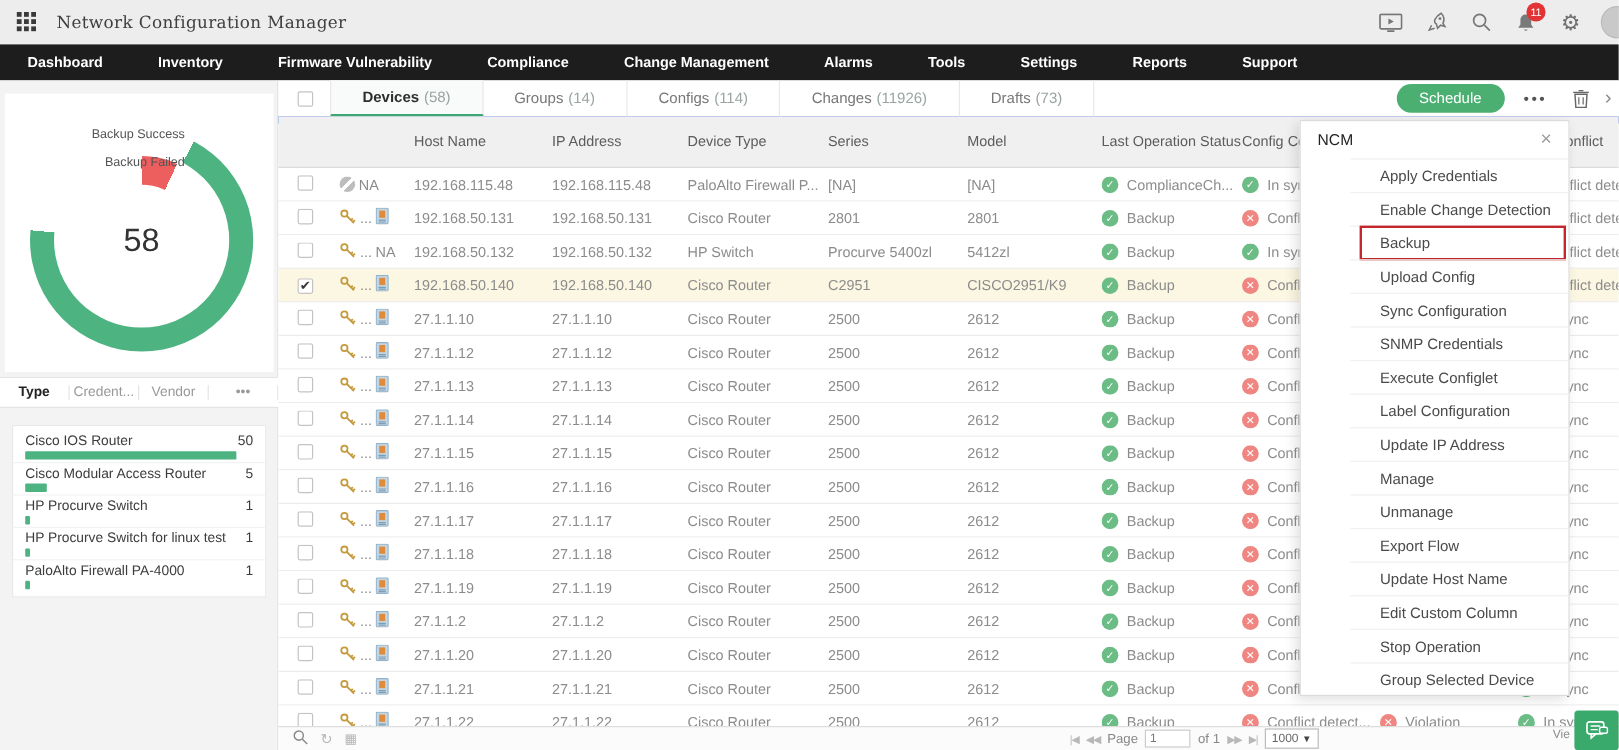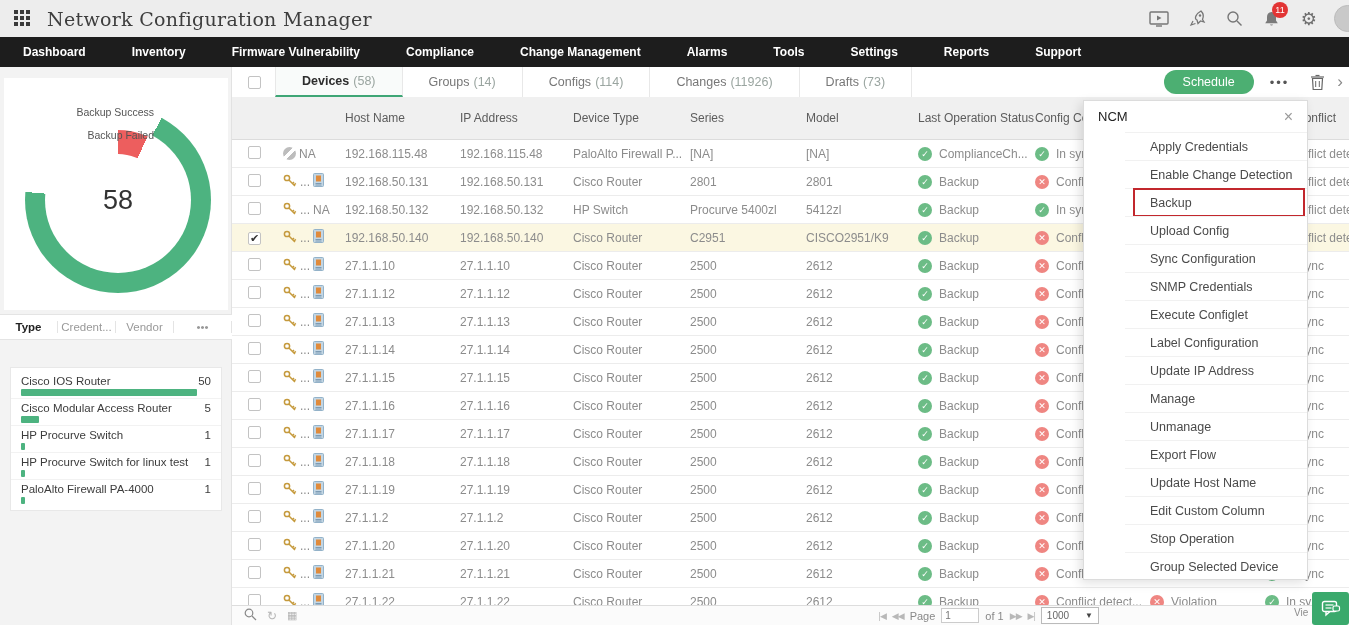--- a/index.html
+++ b/index.html
@@ -3,21 +3,21 @@
 <meta charset="utf-8">
 <style>
   * { margin:0; padding:0; box-sizing:border-box; }
   body { font-family:"Liberation Sans", sans-serif; background:#fff; }
   .stage { position:relative; width:1349px; height:625px; overflow:hidden; background:#fff; }
 
   
   .topbar { position:absolute; left:0; top:0; width:1349px; height:37px; background:#ededed; display:flex; align-items:center; }
   .gridicon { width:17px; height:17px; margin-left:14px; display:grid; grid-template-columns:repeat(3,5px); grid-template-rows:repeat(3,5px); gap:1px; cursor:pointer; }
   .gridicon i { background:#3a3a3a; width:4px; height:4px; }
-  .apptitle { margin-left:16px; font-family:"DejaVu Serif", serif; font-size:19px; color:#3e3e3e; letter-spacing:.3px; }
+  .apptitle { margin-left:16px; font-family:"DejaVu Serif", serif; font-size:14px; color:#3e3e3e; letter-spacing:.3px; }
   .topicons { position:absolute; right:0; top:0; height:37px; display:flex; align-items:center; gap:17px; padding-right:0; }
   .ticon { width:20px; height:20px; display:flex; align-items:center; justify-content:flex-end; color:#767676; cursor:pointer; position:relative; }
   .gear-glyph { font-size:18px; line-height:18px; color:#6f6f6f; }
   .badge { position:absolute; top:-7px; right:-8px; min-width:16px; height:16px; border-radius:8px; background:#e23434; color:#fff; font-size:9px; line-height:16px; text-align:center; padding:0 3px; }
   .avatar { width:27px; height:27px; border-radius:50%; background:#c9c9c9; margin-right:-12px; border:1px solid #bbb; }
 
   
   .navbar { position:absolute; left:0; top:37px; width:1349px; height:30px; background:#1d1d1d; display:flex; align-items:center; }
   .nav-item { color:#ffffff; font-size:12px; font-weight:bold; padding:0 23px; line-height:30px; cursor:pointer; white-space:nowrap; }
 
@@ -29,21 +29,21 @@
   .lg-f { left:8px; top:51px; }
   .ring { position:absolute; left:21px; top:29px; width:186px; height:186px; border-radius:50%;
           background:conic-gradient(#fff 0 28deg, #4db380 28deg 275deg, #fff 275deg 360deg); }
   .ring-hole { position:absolute; left:41px; top:49px; width:146px; height:146px; border-radius:50%; background:#fff; }
   .red-wedge { position:absolute; left:44px; top:52px; width:140px; height:140px; border-radius:50%;
           background:conic-gradient(#ed5e5e 0 25deg, transparent 25deg 360deg); }
   .hole { position:absolute; left:68px; top:76px; width:92px; height:92px; border-radius:50%; background:#fff; display:flex; align-items:center; justify-content:center; font-size:27px; color:#333; }
   .side-tabs { position:absolute; left:0; top:247px; width:232px; height:26px; background:#fff; border-top:1px solid #e4e4e4; border-bottom:1px solid #e4e4e4; display:flex;align-items:center; }
   .stab { border-right:1px solid #e4e4e4; font-size:11.5px; color:#999; display:flex; align-items:center; justify-content:center; cursor:pointer; flex:1; }
   .stab.active { color:#222; font-weight:bold; }
-  .list-card { position:absolute; left:10px; top:300px; width:212px; height:144px; background:#fff; border:1px solid #e8e8e8; padding:4px 0; }
+  .list-card { position:absolute; left:10px; top:287px; width:212px; height:144px; background:#fff; border:1px solid #e8e8e8; padding:4px 0; }
   .dtrow { padding:3px 10px 2px 10px; border-bottom:1px solid #f2f2f2; cursor:pointer; }
   .dtrow:last-child { border-bottom:none; }
   .dttop { display:flex; justify-content:space-between; font-size:11.5px; color:#3c3c3c; }
   .dtbar { height:7px; background:#4db380; margin-top:2px; border-radius:1px; }
 
   
   .main { position:absolute; left:232px; top:67px; width:1117px; height:558px; background:#fff; }
   .tabbar { position:absolute; left:0; top:0; width:1117px; height:36px; border-bottom:6px solid #1d4ed8; display:flex; align-items:stretch; }
   .cb { width:13px; height:13px; border:1px solid #c3c3c3; border-radius:2px; background:#fff; display:inline-flex; align-items:center; justify-content:center; font-size:11px; color:#333; cursor:pointer; flex:none; }
   .selall { align-self:center; margin-left:16px; margin-right:14px; }
@@ -76,21 +76,21 @@
   .ok { background:#6cbc86; } .err { background:#ef8682; }
   .blk { width:13px; height:13px; border-radius:50%; flex:none;
          background:linear-gradient(135deg,#bdbdbd 42%,#ffffff 42%,#ffffff 58%,#bdbdbd 58%); }
 
   
   .pgbar { position:absolute; left:0; top:538px; width:1117px; height:20px; background:#fbfbfb; border-top:1px solid #ddd; display:flex; align-items:center; font-size:11px; color:#888; }
   .pgleft { display:flex; align-items:center; gap:10px; margin-left:12px; color:#b5b5b5; }
   .pgright { margin-left:auto; display:flex; align-items:center; gap:6px; margin-right:250px; }
   .arr { color:#b8b8b8; font-size:9px; letter-spacing:-1px; cursor:pointer; }
   .pginput { width:38px; height:15px; border:1px solid #ccc; background:#fff; font-size:10px; color:#777; text-align:left; padding-left:3px; line-height:14px; }
-  .pgsize { border:1px solid #bbb; background:#fff; height:17px; padding:0 5px; display:flex; align-items:center; gap:16px; font-size:10px; color:#666; cursor:pointer; }
+  .pgsize { border:1px solid #bbb; background:#fff; height:17px; padding:0 5px; display:flex; align-items:center; gap:3px; font-size:10px; color:#666; cursor:pointer; }
 
   
   .menu { position:absolute; left:1083px; top:100px; width:225px; height:480px; background:#fff; border:1px solid #dcdcdc; box-shadow:-3px 3px 10px rgba(0,0,0,.12); z-index:20; }
   .mhead { height:31px; display:flex; align-items:center; padding:0 14px; font-size:13px; color:#222;text-align:center; }
   .mclose { margin-left:auto; color:#9a9a9a; font-size:16px; cursor:pointer; }
   .mi { position:relative; height:28px; line-height:28px; padding-left:25px; font-size:12.5px; color:#4a4a4a; border-top:1px solid #f1f1f1; cursor:pointer; white-space:nowrap;margin-left:41px; }
   .redbox { position:absolute; left:8px; right:2px; top:-1px; bottom:-1px; border:2.5px solid #c2272d; pointer-events:none; }
 
   
   .chatbtn { position:absolute; left:1312px; top:592px; width:37px; height:33px; background:#3aa96c; border-radius:3px; z-index:30; display:flex; align-items:center; justify-content:center; cursor:pointer; }

